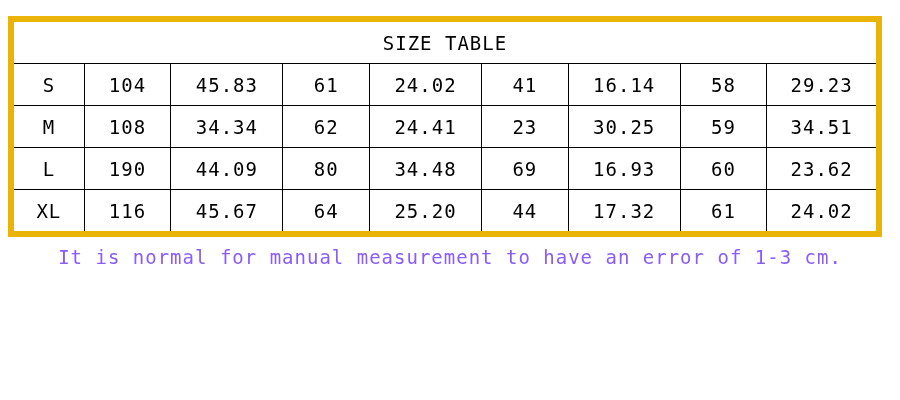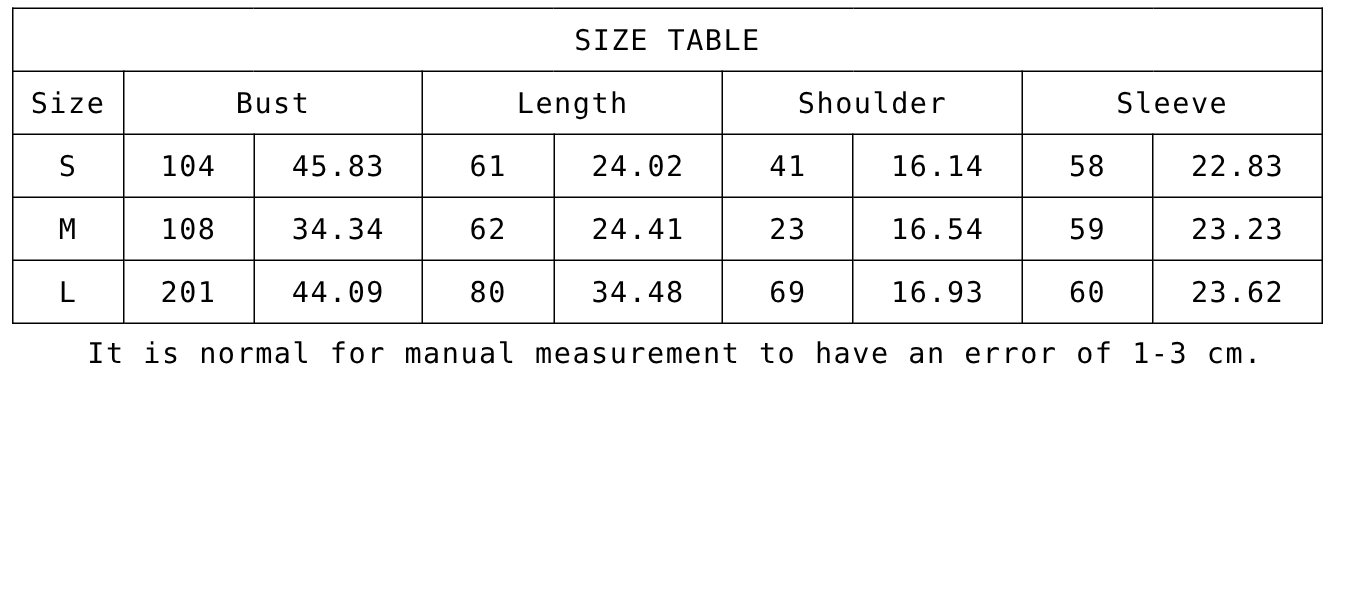--- a/index.html
+++ b/index.html
@@ -16,23 +16,23 @@
   }
   .sheet {
     position: relative;
     width: 900px;
     height: 400px;
     box-sizing: border-box;
   }
   table.size-table {
     border-collapse: collapse;
     table-layout: fixed;
-    margin: 5px 0 0 8px;
+    margin: 16px 0 0 8px;
     width: 874px;
-    border: 1px solid #eab308;
+    border: 6px solid #eab308;
   }
   table.size-table td {
     border: 1px solid #000000;
     text-align: center;
     vertical-align: middle;
     font-family: "DejaVu Sans Mono", monospace;
     font-size: 19px;
     letter-spacing: 1px;
     height: 41px;
     padding: 0;
@@ -49,21 +49,21 @@
   }
   .col-size    { width: 66px; }
   .col-unitnum { width: 78px; }
   .col-unitin  { width: 101px; }
   .footnote {
     margin: 9px 0 0 0;
     text-align: center;
     font-family: "DejaVu Sans Mono", monospace;
     font-size: 19px;
     letter-spacing: 1px;
-    color: #000000;
+    color: #8b5cf6;
   }
 </style>
 </head>
 <body>
 
 <div class="sheet">
 
   <table class="size-table">
     <colgroup>
       <col class="col-size">
@@ -73,62 +73,66 @@
       <col class="col-unitin">
       <col class="col-unitnum">
       <col class="col-unitin">
       <col class="col-unitnum">
       <col class="col-unitin">
     </colgroup>
     <tbody>
       <tr>
         <td class="title-cell" colspan="9">SIZE   TABLE</td>
       </tr>
-      <tr>
-        <td class="left-label">Size</td>
-        <td colspan="2">Bust</td>
-        <td colspan="2">Length</td>
-        <td colspan="2">Shoulder</td>
-        <td colspan="2">Sleeve</td>
-      </tr>
 
       <tr>
         <td class="left-label">S</td>
         <td>104</td>
         <td>45.83</td>
         <td>61</td>
         <td>24.02</td>
         <td>41</td>
         <td>16.14</td>
         <td>58</td>
-        <td>22.83</td>
+        <td>29.23</td>
       </tr>
 
       <tr>
         <td class="left-label">M</td>
         <td>108</td>
         <td>34.34</td>
         <td>62</td>
         <td>24.41</td>
         <td>23</td>
-        <td>16.54</td>
+        <td>30.25</td>
         <td>59</td>
-        <td>23.23</td>
+        <td>34.51</td>
       </tr>
 
       <tr>
         <td class="left-label">L</td>
-        <td>201</td>
+        <td>190</td>
         <td>44.09</td>
         <td>80</td>
         <td>34.48</td>
         <td>69</td>
         <td>16.93</td>
         <td>60</td>
         <td>23.62</td>
       </tr>
 
+      <tr>
+        <td class="left-label">XL</td>
+        <td>116</td>
+        <td>45.67</td>
+        <td>64</td>
+        <td>25.20</td>
+        <td>44</td>
+        <td>17.32</td>
+        <td>61</td>
+        <td>24.02</td>
+      </tr>
     </tbody>
   </table>
 
   <p class="footnote">It is normal for manual measurement to have an error of 1-3 cm.</p>
 
 </div>
 
 </body></html>

